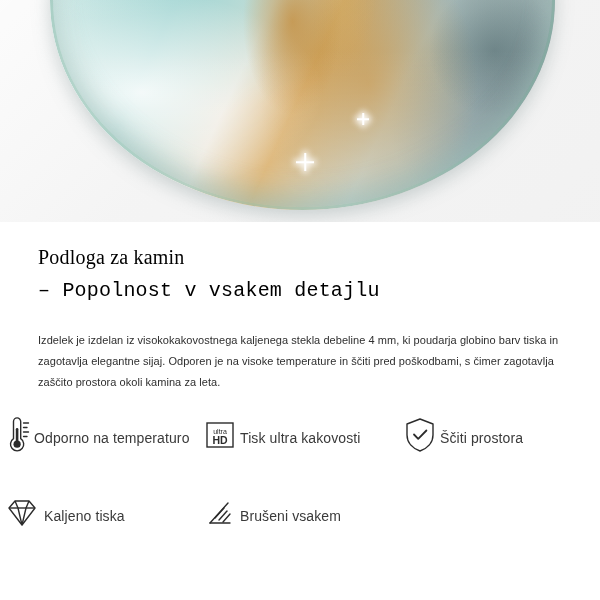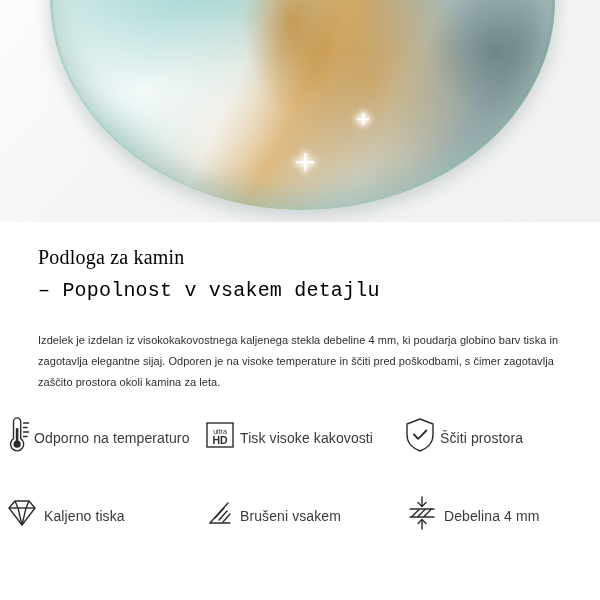--- a/index.html
+++ b/index.html
@@ -198,21 +198,21 @@
   </div>
 
   <div class="feature">
     <div class="feature-icon">
       <svg width="40" height="40" viewBox="0 0 40 40">
         <rect x="7" y="8" width="26" height="24" fill="none" stroke="#2b2b2b" stroke-width="1.4"></rect>
         <text x="20" y="19" text-anchor="middle" font-family="Liberation Sans, sans-serif" font-size="7" fill="#2b2b2b">ultra</text>
         <text x="20" y="29" text-anchor="middle" font-family="Liberation Sans, sans-serif" font-size="10.5" font-weight="bold" fill="#2b2b2b">HD</text>
       </svg>
     </div>
-    <div class="feature-label">Tisk visoke kakovosti</div>
+    <div class="feature-label">Tisk ultra kakovosti</div>
   </div>
 
   <div class="feature">
     <div class="feature-icon">
       <svg width="40" height="42" viewBox="0 0 40 42">
         <path d="M20 5 L33 10 V21 C33 29 27 34.5 20 37 C13 34.5 7 29 7 21 V10 Z" fill="none" stroke="#2b2b2b" stroke-width="1.4" stroke-linejoin="round"></path>
         <path d="M14 20.5 L18.2 24.8 L26.4 16.5" fill="none" stroke="#2b2b2b" stroke-width="1.8" stroke-linecap="round" stroke-linejoin="round"></path>
       </svg>
     </div>
     <div class="feature-label">Ščiti prostora</div>
@@ -240,32 +240,14 @@
           <path d="M10 28 H30"></path>
           <path d="M15 23 L24 13"></path>
           <path d="M19 25 L27 16"></path>
           <path d="M23 27 L30 19"></path>
         </g>
       </svg>
     </div>
     <div class="feature-label">Brušeni vsakem</div>
   </div>
 
-  <div class="feature">
-    <div class="feature-icon">
-      <svg width="44" height="40" viewBox="0 0 44 40">
-        <g fill="none" stroke="#2b2b2b" stroke-width="1.4" stroke-linecap="round">
-          <line x1="22" y1="4" x2="22" y2="13"></line>
-          <path d="M18 9.5 L22 13.5 L26 9.5"></path>
-          <line x1="22" y1="36" x2="22" y2="27"></line>
-          <path d="M18 30.5 L22 26.5 L26 30.5"></path>
-          <line x1="10" y1="16" x2="34" y2="16"></line>
-          <line x1="10" y1="24" x2="34" y2="24"></line>
-          <line x1="12" y1="23.5" x2="19" y2="16.5"></line>
-          <line x1="18" y1="23.5" x2="25" y2="16.5"></line>
-          <line x1="24" y1="23.5" x2="31" y2="16.5"></line>
-        </g>
-      </svg>
-    </div>
-    <div class="feature-label">Debelina 4 mm</div>
-  </div>
 
 </div>
 
 </body></html>

